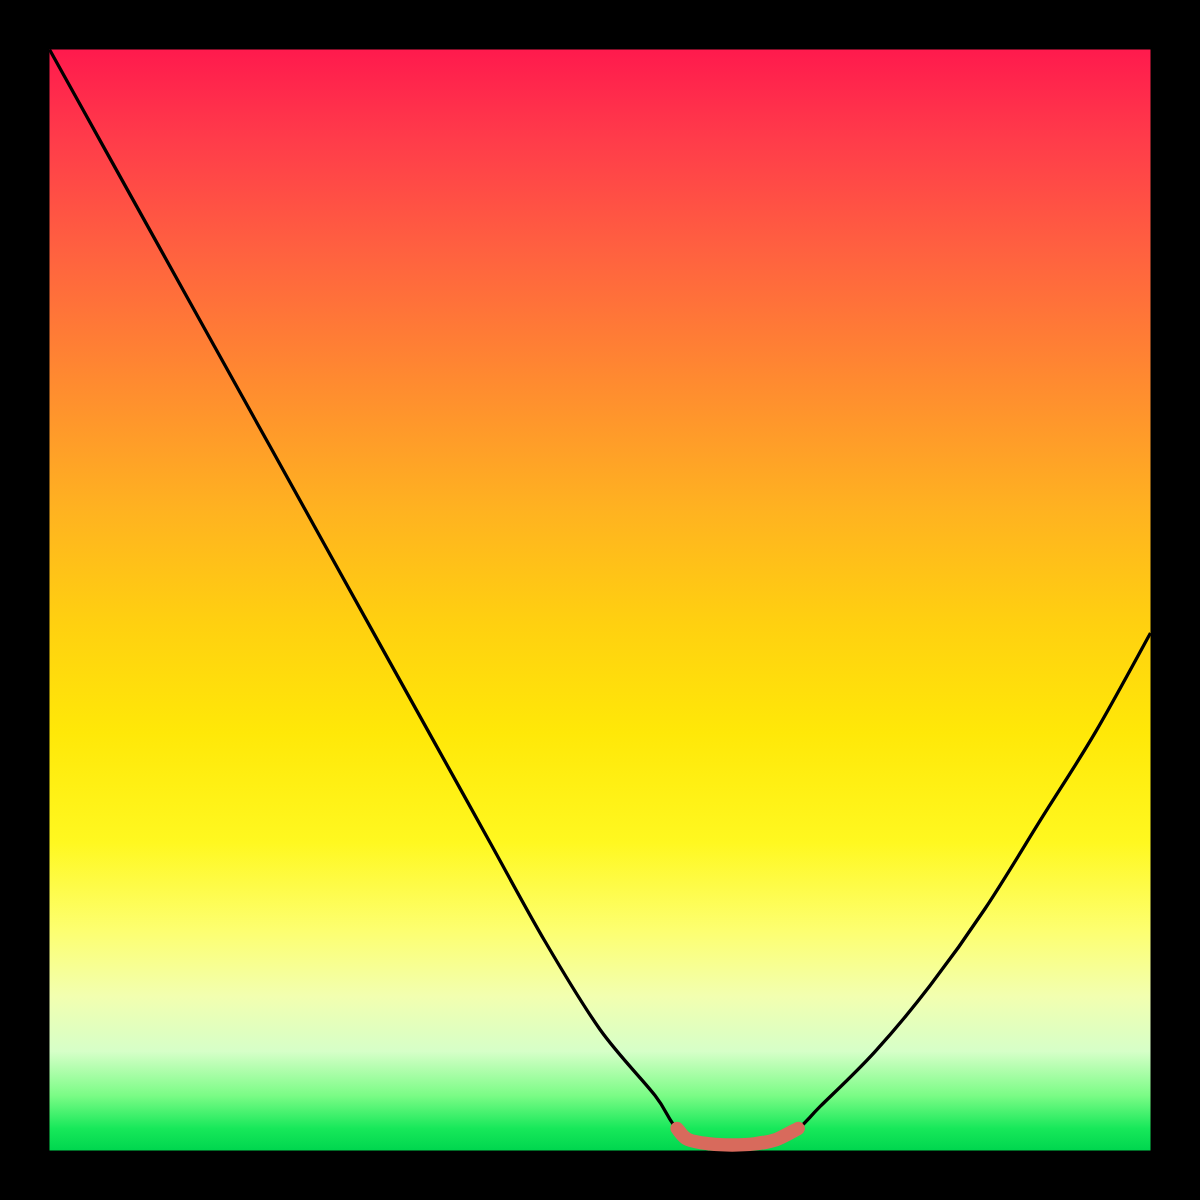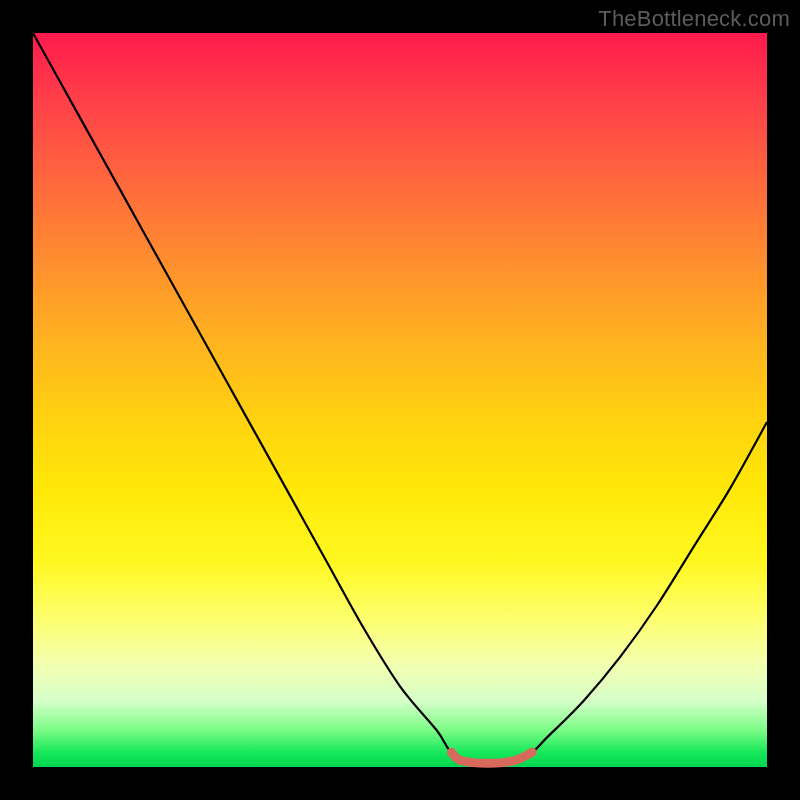--- a/index.html
+++ b/index.html
@@ -68,15 +68,14 @@
 
   <div class="plot-area">
 
     <svg class="curve" viewBox="0 0 734 734" preserveAspectRatio="none">
       <path fill="none" stroke="#000000" stroke-width="2.2" d="M 0 0 C 6.1 11.0, 24.5 44.0, 36.7 66.1 C 48.9 88.1, 61.2 110.1, 73.4 132.1 C 85.6 154.1, 97.9 176.2, 110.1 198.2 C 122.3 220.2, 134.6 242.2, 146.8 264.2 C 159.0 286.3, 171.3 308.3, 183.5 330.3 C 195.7 352.3, 208.0 374.3, 220.2 396.4 C 232.4 418.4, 244.7 440.4, 256.9 462.4 C 269.1 484.4, 281.4 506.5, 293.6 528.5 C 305.8 550.5, 318.1 573.7, 330.3 594.5 C 342.5 615.3, 354.8 636.1, 367.0 653.3 C 379.2 670.4, 395.1 686.3, 403.7 697.3 C 412.3 708.3, 412.3 713.8, 418.4 719.3 C 424.5 724.8, 430.6 728.5, 440.4 730.3 C 450.2 732.2, 467.3 732.2, 477.1 730.3 C 486.9 728.5, 493.0 723.6, 499.1 719.3 C 505.2 715.0, 505.2 713.2, 513.8 704.6 C 522.4 696.1, 538.3 681.4, 550.5 667.9 C 562.7 654.5, 575.0 639.8, 587.2 623.9 C 599.4 608.0, 611.7 590.9, 623.9 572.5 C 636.1 554.2, 648.4 533.4, 660.6 513.8 C 672.8 494.2, 685.1 475.9, 697.3 455.1 C 709.5 434.3, 727.9 400.0, 734.0 389.0"></path>
       <path fill="none" stroke="#d86a5c" stroke-width="9" stroke-linecap="round" stroke-linejoin="round" d="M 418.37999999999994 719.32 C 419.6 720.5, 422.0 724.9, 425.7 726.7 C 429.4 728.4, 435.5 729.0, 440.4 729.6 C 445.3 730.2, 450.2 730.3, 455.1 730.3 C 460.0 730.3, 464.9 730.2, 469.8 729.6 C 474.7 729.0, 479.5 728.4, 484.4 726.7 C 489.3 724.9, 496.7 720.5, 499.1 719.3"></path>
     </svg>
 
   </div>
 
-  <div class="watermark">TheBottleneck.com</div>
 
 </div>
 
 </body></html>

